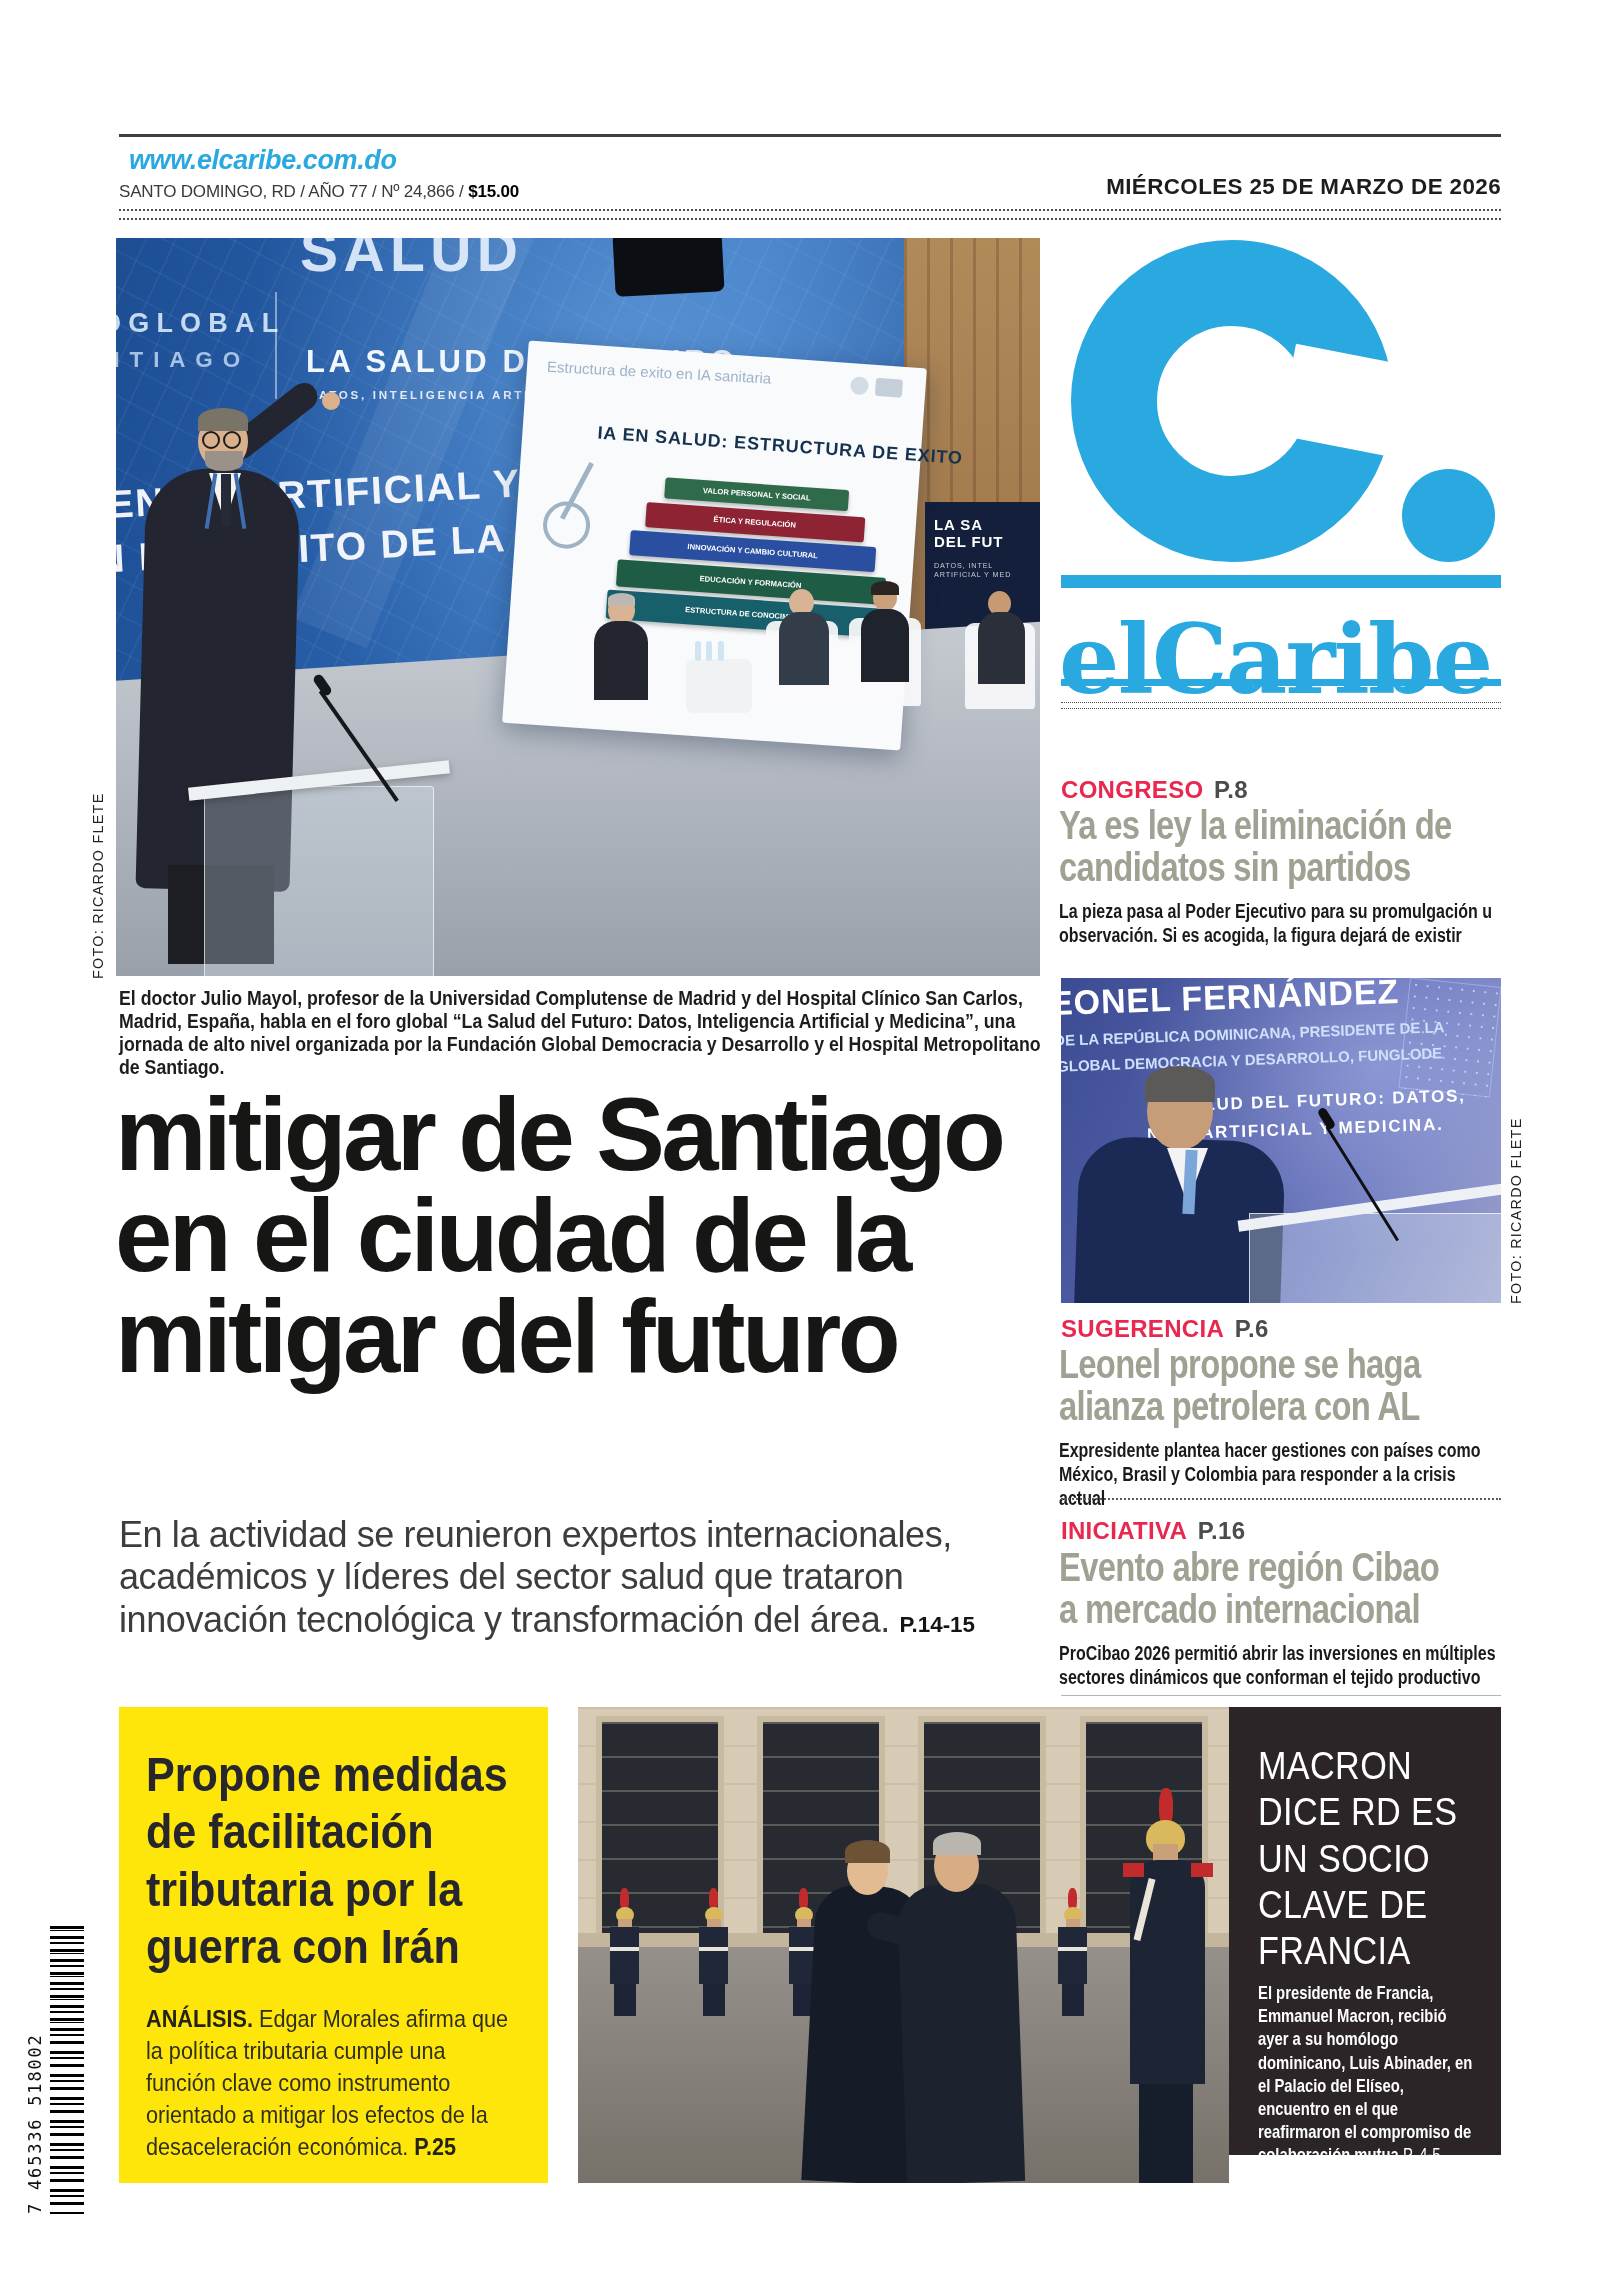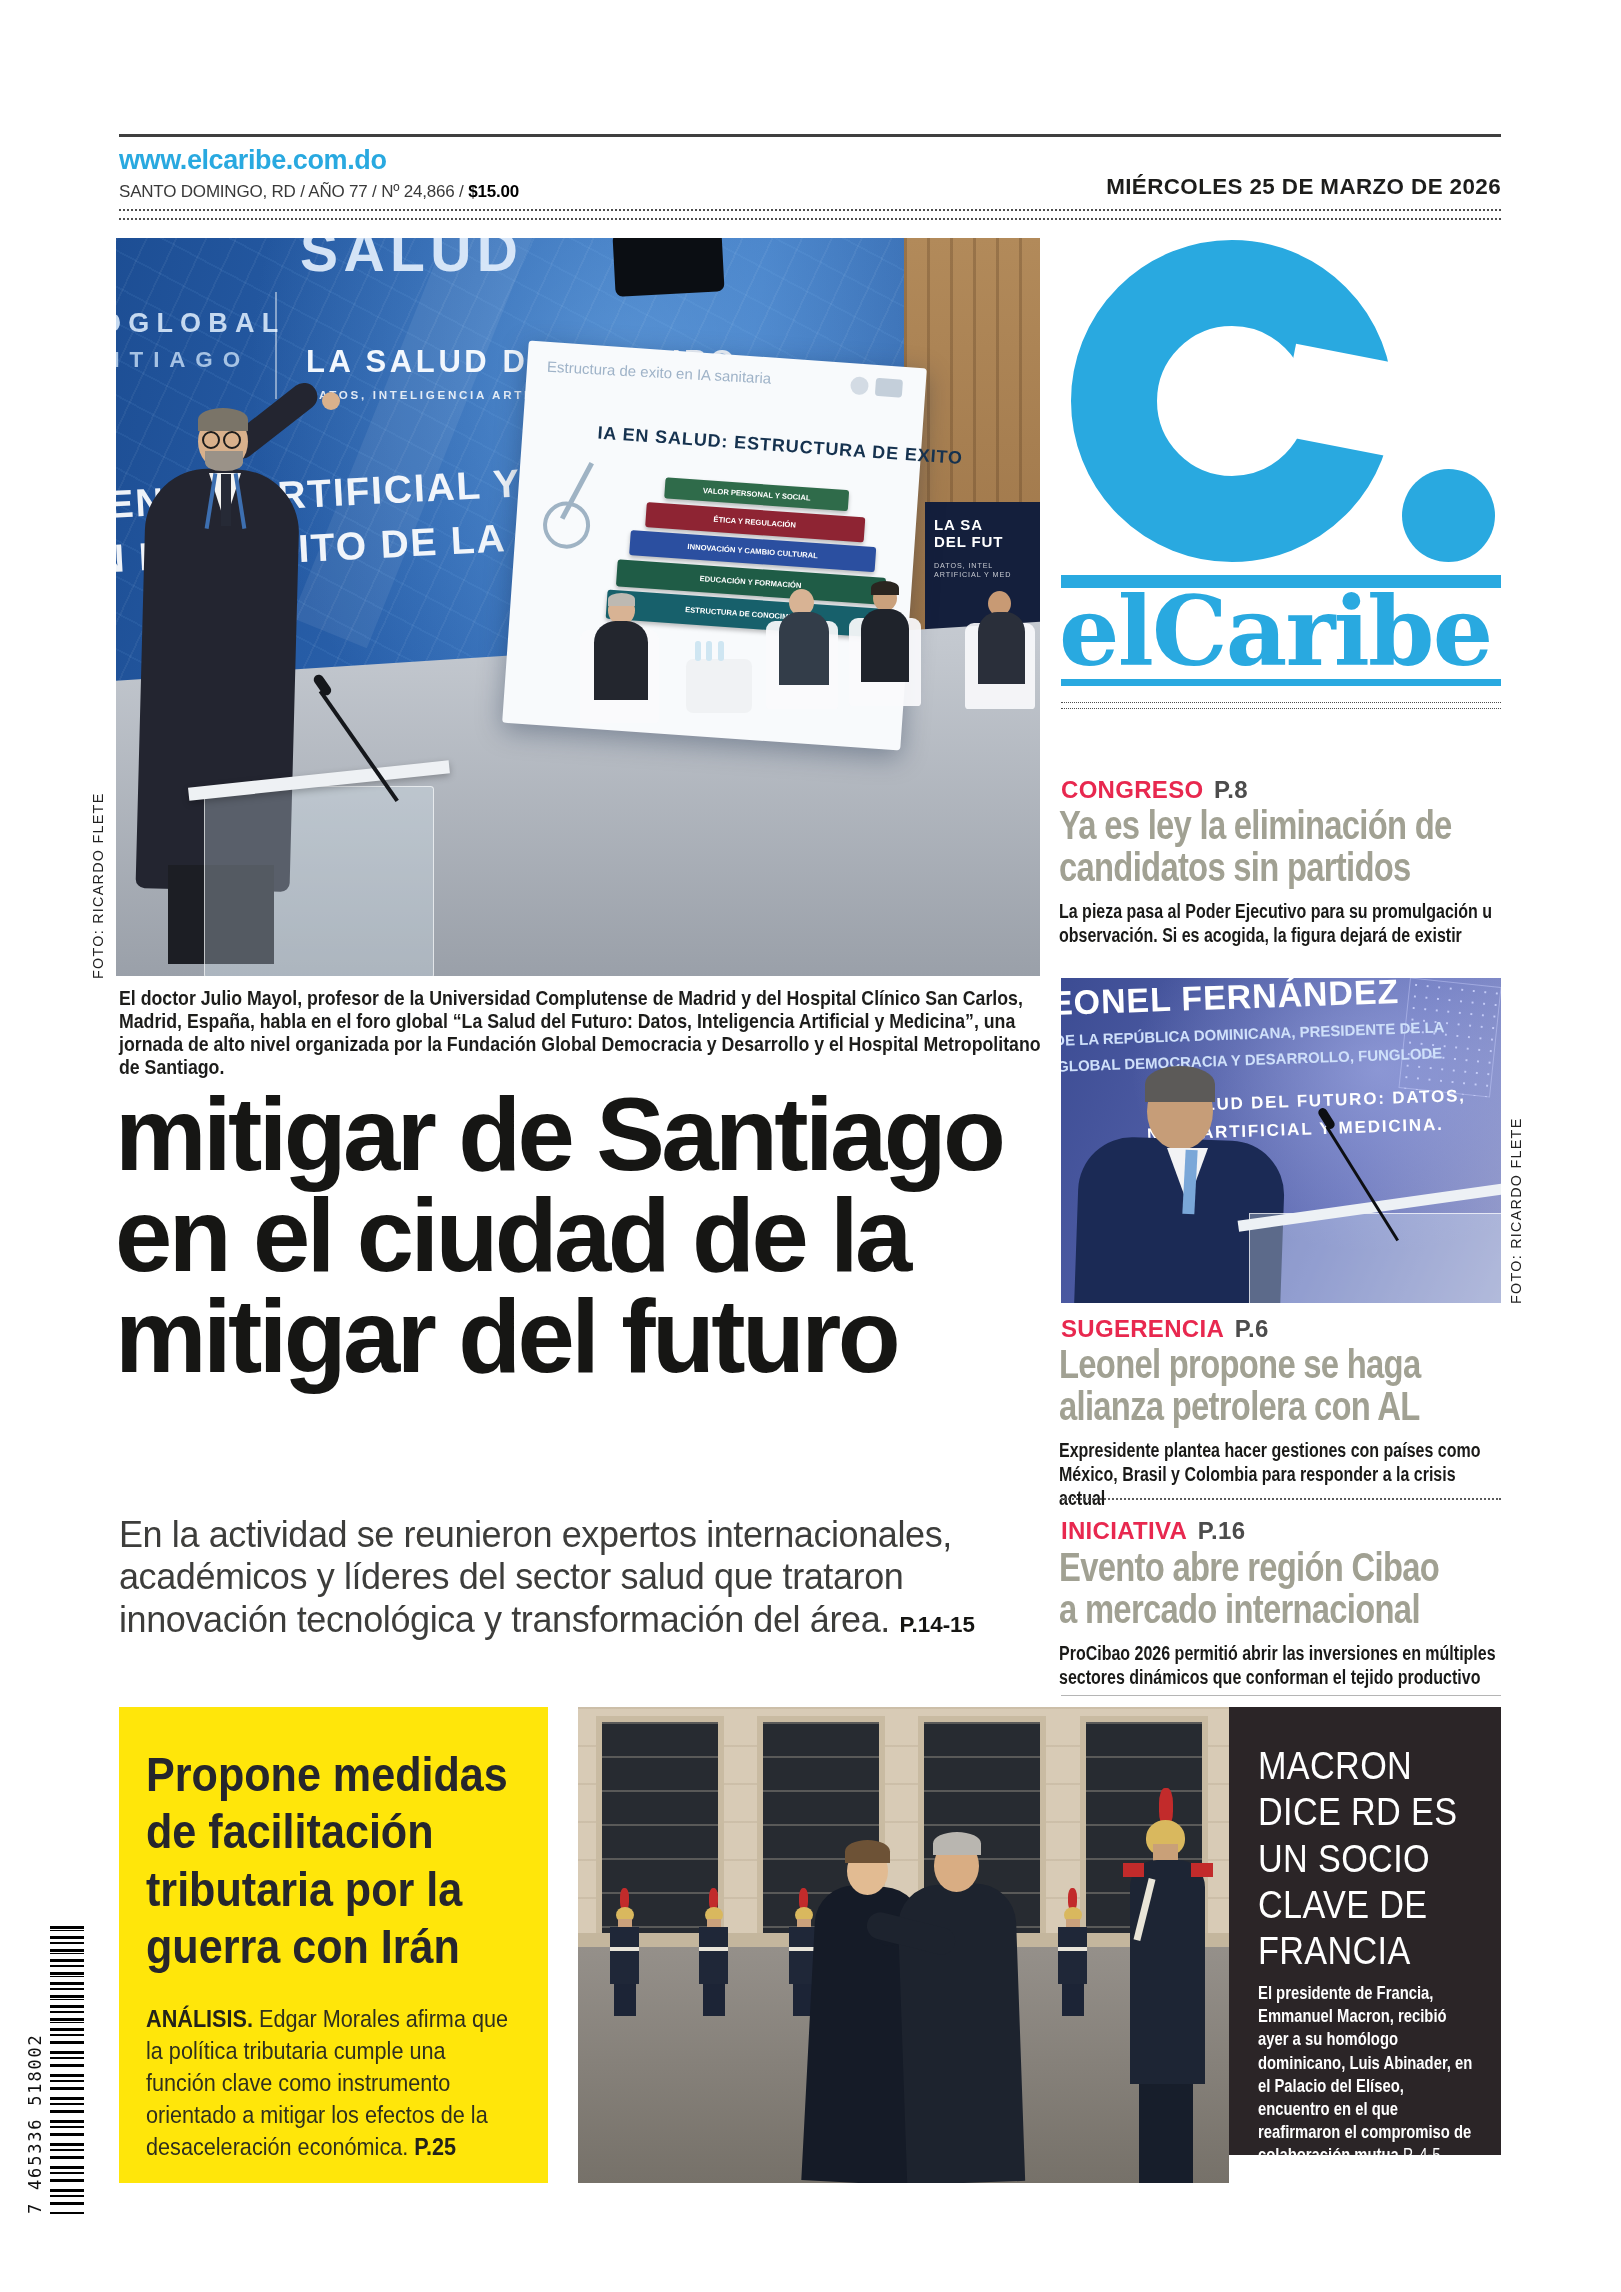--- a/index.html
+++ b/index.html
@@ -36,30 +36,30 @@
   .ycond{transform:scaleX(.88);transform-origin:0 0;width:426px;}
   .yhl{font-size:49px;font-weight:bold;color:#26262c;line-height:1.17;white-space:nowrap;}
   .ybody{font-size:24.6px;line-height:1.3;color:#2f2f1e;}
   .ylabel{font-weight:bold;color:#23231a;}
   
   .mhcond{transform:scaleX(.9);transform-origin:0 0;width:242px;}
   .mxhl{font-size:38px;font-weight:400;color:#fff;line-height:1.22;letter-spacing:0.4px;white-space:nowrap;}
   .mcond{transform:scaleX(.78);transform-origin:0 0;width:279px;}
   .mxbody{font-size:19px;font-weight:bold;color:#fff;line-height:1.22;}
   .mxpage{font-weight:400;}
-  .serif{font-family:"DejaVu Serif",serif;}
+  .serif{font-family:"DejaVu Serif",serif;margin-top:28px;}
   .mono{font-family:"DejaVu Sans Mono",monospace;}
 </style>
 </head>
 <body>
 
 <div class="page">
 
   <div class="abs" style="left:119px;top:134px;width:1382px;height:2.7px;background:#3f3f3f;"></div>
-  <div class="abs url" style="left:119px;top:145px;">www.elcaribe.com.do</div>
+  <div class="abs url" style="left:129px;top:145px;font-style:italic;">www.elcaribe.com.do</div>
   <div class="abs edition" style="left:119px;top:182px;">
     <span>SANTO DOMINGO, RD / AÑO 77 / Nº 24,866 / </span><b>$15.00</b>
   </div>
   <div class="abs issuedate" style="left:985px;top:174px;width:516px;">MIÉRCOLES 25 DE MARZO DE 2026</div>
   <div class="abs ddots" style="left:119px;top:209px;width:1382px;"></div>
 
   <div class="ph" style="left:116px;top:238px;width:924px;height:738px;
               background:radial-gradient(ellipse at 55% 18%, rgba(130,190,245,.45), transparent 52%),
                          linear-gradient(100deg,#1d4e94 0%,#2a62ad 35%,#3d77c0 62%,#2c5a9b 100%);">
     <div class="abs" style="inset:0;background:repeating-linear-gradient(115deg, rgba(255,255,255,.05) 0 1.8px, transparent 1.8px 27px),

